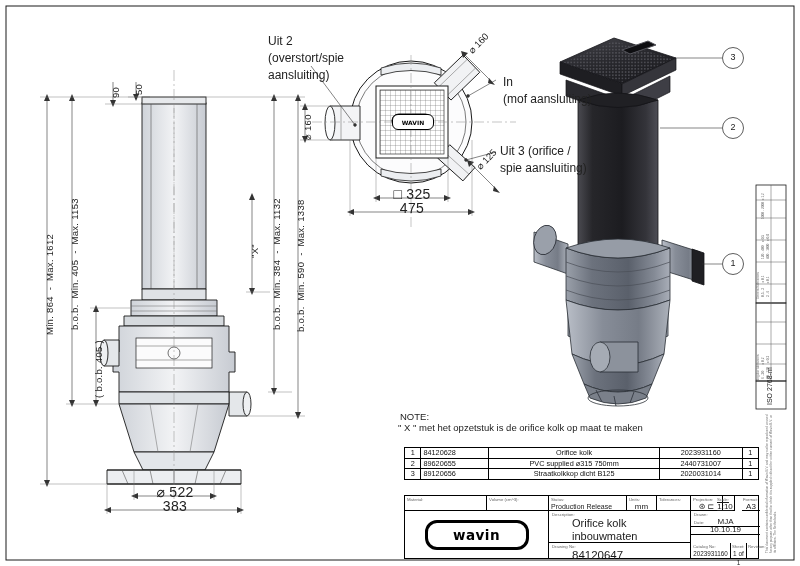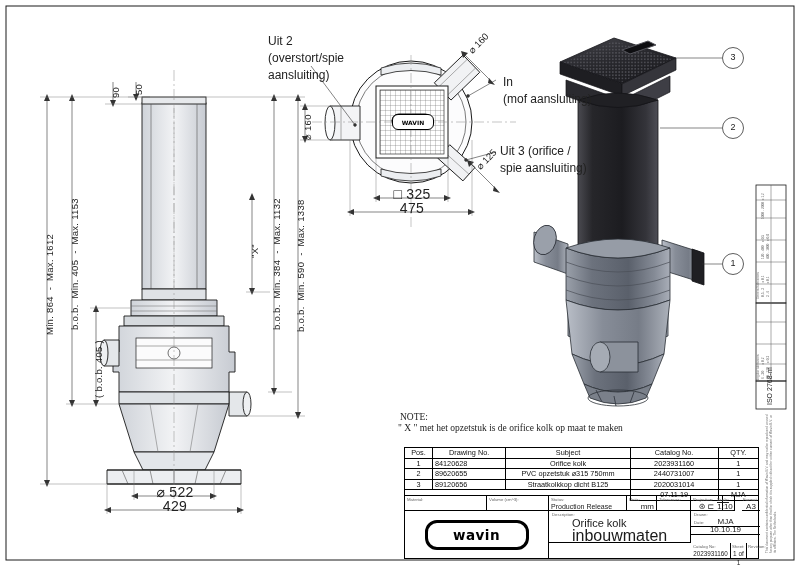--- a/index.html
+++ b/index.html
@@ -6,21 +6,21 @@
   html,body{margin:0;padding:0;background:#ffffff;}
   body{
     width:800px;height:566px;position:relative;overflow:hidden;
     font-family:"Liberation Sans",sans-serif;color:#1a1a1a;
   }
   #sheet{position:absolute;left:0;top:0;width:800px;height:566px;}
   svg.layer{position:absolute;left:0;top:0;width:800px;height:566px;overflow:visible;}
   .txt{position:absolute;white-space:pre;font-family:"Liberation Sans",sans-serif;color:#222;}
   .dim{font-size:14px;letter-spacing:.3px;}
   .dimv{font-size:9.5px;letter-spacing:.3px;transform-origin:0 0;transform:rotate(-90deg);}
-  .note{font-size:9.5px;line-height:12px;font-family:Liberation Serif, serif;}
+  .note{font-size:9.5px;line-height:12px;}
   .ann{font-size:12px;line-height:17px;}
   .ctr{text-align:center;}
   
   #titleblock{position:absolute;left:404px;top:447px;width:355px;height:112px;}
   #titleblock table{border-collapse:collapse;width:355px;font-size:7.3px;}
   #titleblock td{border:0.8px solid #000;padding:0 2px;height:9.5px;color:#111;}
   .cellc{text-align:center;}
   .lbl{font-size:4.3px;color:#666;display:block;line-height:5px;}
   .val{font-size:8px;display:block;line-height:9px;text-align:center;}
   .valbig{font-size:11.5px;display:block;line-height:13px;}
@@ -355,21 +355,21 @@
   <div class="txt dimv" style="left:93px;top:398px;">( b.o.b. 405 )</div>
 
   <div class="txt dimv" style="left:249px;top:258px;">"X"</div>
   <div class="txt dimv" style="left:271px;top:330px;">b.o.b.  Min. 384  -  Max. 1132</div>
   <div class="txt dimv" style="left:295px;top:332px;">b.o.b.  Min. 590  -  Max. 1338</div>
 
   <div class="txt dimv" style="left:110px;top:98px;">90</div>
   <div class="txt dimv" style="left:133px;top:95px;">50</div>
 
   <div class="txt dim ctr" style="left:152px;top:484px;width:46px;">⌀ 522</div>
-  <div class="txt dim ctr" style="left:152px;top:498px;width:46px;">429</div>
+  <div class="txt dim ctr" style="left:152px;top:498px;width:46px;">383</div>
 
   <div class="txt dimv" style="left:302px;top:140px;">⌀ 160</div>
   <div class="txt" style="left:466px;top:48px;font-size:9.5px;transform-origin:0 0;transform:rotate(-46deg);">⌀ 160</div>
   <div class="txt" style="left:474px;top:164px;font-size:9.5px;transform-origin:0 0;transform:rotate(-46deg);">⌀ 125</div>
   <div class="txt dim ctr" style="left:388px;top:186px;width:48px;">□ 325</div>
   <div class="txt dim ctr" style="left:388px;top:200px;width:48px;">475</div>
 
   <div class="wavinsm" style="left:392px;top:114px;width:40px;height:14px;">
     <span style="font-size:6px;">WAVIN</span>
   </div>
@@ -400,54 +400,42 @@
     <div class="vtiny" style="left:9px;top:76px;">120 - 400    ± 0,5</div>
     <div class="vtiny" style="left:14px;top:76px;">400 - 1000   ± 0,8</div>
     <div class="vtiny" style="left:9px;top:36px;">1000 - 2000  ± 1,2</div>
   </div>
   <div class="vtiny" style="left:766px;top:553px;width:140px;white-space:normal;line-height:3.8px;">This document contains confidential information of Wavin B.V. and may not be reproduced or used for any purpose other than that for which it is supplied without the written consent of Wavin B.V. or its affiliates. The Netherlands.</div>
 
   <div id="titleblock">
     <table>
 
       <tbody>
-          <tr>
-        <td class="cellc" style="width:22px;">Pos.</td>
-        <td class="cellc" style="width:66px;">Drawing No.</td>
-        <td class="cellc" style="width:115px;">Subject</td>
-        <td class="cellc" style="width:80px;">Catalog No.</td>
-        <td class="cellc" style="width:34px;">QTY.</td>
-      </tr>
       <tr>
         <td class="cellc">1</td>
         <td>84120628</td>
         <td class="cellc">Orifice kolk</td>
         <td class="cellc">2023931160</td>
         <td class="cellc">1</td>
       </tr>
       <tr>
         <td class="cellc">2</td>
         <td>89620655</td>
-        <td class="cellc">PVC opzetstuk ø315   750mm</td>
+        <td class="cellc">PVC supplied ø315   750mm</td>
         <td class="cellc">2440731007</td>
         <td class="cellc">1</td>
       </tr>
       <tr>
         <td class="cellc">3</td>
         <td>89120656</td>
         <td class="cellc">Straatkolkkop dicht B125</td>
         <td class="cellc">2020031014</td>
         <td class="cellc">1</td>
       </tr>
 
-      <tr>
-        <td colspan="3" style="border-bottom:none;"></td>
-        <td class="cellc">07.11.19</td>
-        <td class="cellc">MJA</td>
-      </tr>
 
     </tbody>
       </table>
 
     <div style="position:absolute;left:0;top:48px;width:355px;height:64px;border:0.8px solid #000;box-sizing:border-box;">
 
       <div style="position:absolute;left:0;top:0;width:82px;height:15px;border-right:0.8px solid #000;border-bottom:0.8px solid #000;box-sizing:border-box;padding:1px 2px;">
         <span class="lbl">Material:</span>
         <span class="val" style="text-align:left;"></span>
       </div>
@@ -457,21 +445,21 @@
         <span class="val" style="text-align:left;"></span>
       </div>
 
       <div style="position:absolute;left:144px;top:0;width:78px;height:15px;border-right:0.8px solid #000;border-bottom:0.8px solid #000;box-sizing:border-box;padding:1px 2px;">
         <span class="lbl">Status:</span>
         <span class="val" style="text-align:left;font-size:7px;">Production Release</span>
       </div>
 
       <div style="position:absolute;left:222px;top:0;width:30px;height:15px;border-right:0.8px solid #000;border-bottom:0.8px solid #000;box-sizing:border-box;padding:1px 2px;">
         <span class="lbl">Units:</span>
-        <span class="val" style="text-align:right;">mm</span>
+        <span class="val" style="text-align:center;">mm</span>
       </div>
 
       <div style="position:absolute;left:252px;top:0;width:34px;height:15px;border-right:0.8px solid #000;border-bottom:0.8px solid #000;box-sizing:border-box;padding:1px 2px;">
         <span class="lbl">Tolerances:</span>
         <span class="val" style="text-align:left;"></span>
       </div>
 
       <div style="position:absolute;left:286px;top:0;width:32px;height:15px;border-right:0.8px solid #000;border-bottom:0.8px solid #000;box-sizing:border-box;padding:1px 2px;">
         <span class="lbl">Projection:</span>
         <span class="val" style="font-size:8px;">⊛ ⊏</span>
@@ -489,33 +477,37 @@
 
       <div style="position:absolute;left:0;top:15px;width:144px;height:48px;border-right:0.8px solid #000;box-sizing:border-box;display:flex;align-items:center;justify-content:center;">
         <div class="wavinlogo">
           <span>wavin</span>
         </div>
       </div>
 
       <div style="position:absolute;left:144px;top:15px;width:142px;height:32px;border-right:0.8px solid #000;border-bottom:0.8px solid #000;box-sizing:border-box;padding:1px 3px;">
         <span class="lbl">Description:</span>
         <div style="font-size:11px;line-height:12.5px;padding-left:20px;">Orifice kolk</div>
-        <div style="font-size:16px;line-height:12.5px;padding-left:20px;">inbouwmaten</div>
+        <div style="font-size:11px;line-height:12.5px;padding-left:20px;">inbouwmaten</div>
       </div>
 
       <div style="position:absolute;left:286px;top:15px;width:69px;height:16px;border-bottom:0.8px solid #000;box-sizing:border-box;padding:1px 3px;">
         <span class="lbl">Drawn:</span>
         <span class="val" style="font-size:8px;">MJA</span>
       </div>
 
       <div style="position:absolute;left:286px;top:23px;width:69px;height:16px;border-bottom:0.8px solid #000;box-sizing:border-box;padding:1px 3px;">
         <span class="lbl">Date:</span>
         <span class="val" style="font-size:8px;">10.10.19</span>
       </div>
 
+      <div style="position:absolute;left:144px;top:47px;width:142px;height:16px;border-right:0.8px solid #000;box-sizing:border-box;padding:1px 3px;">
+        <span class="lbl">Drawing No:</span>
+        <span class="valbig" style="padding-left:20px;">84120647</span>
+      </div>
 
       <div style="position:absolute;left:286px;top:47px;width:40px;height:16px;border-right:0.8px solid #000;box-sizing:border-box;padding:1px 2px;">
         <span class="lbl">Catalog No:</span>
         <span class="val" style="font-size:6.3px;">2023931160</span>
       </div>
 
       <div style="position:absolute;left:326px;top:47px;width:16px;height:16px;border-right:0.8px solid #000;box-sizing:border-box;padding:1px 1px;">
         <span class="lbl">Sheet:</span>
         <span class="val" style="font-size:6.5px;">1 of 1</span>
       </div>

